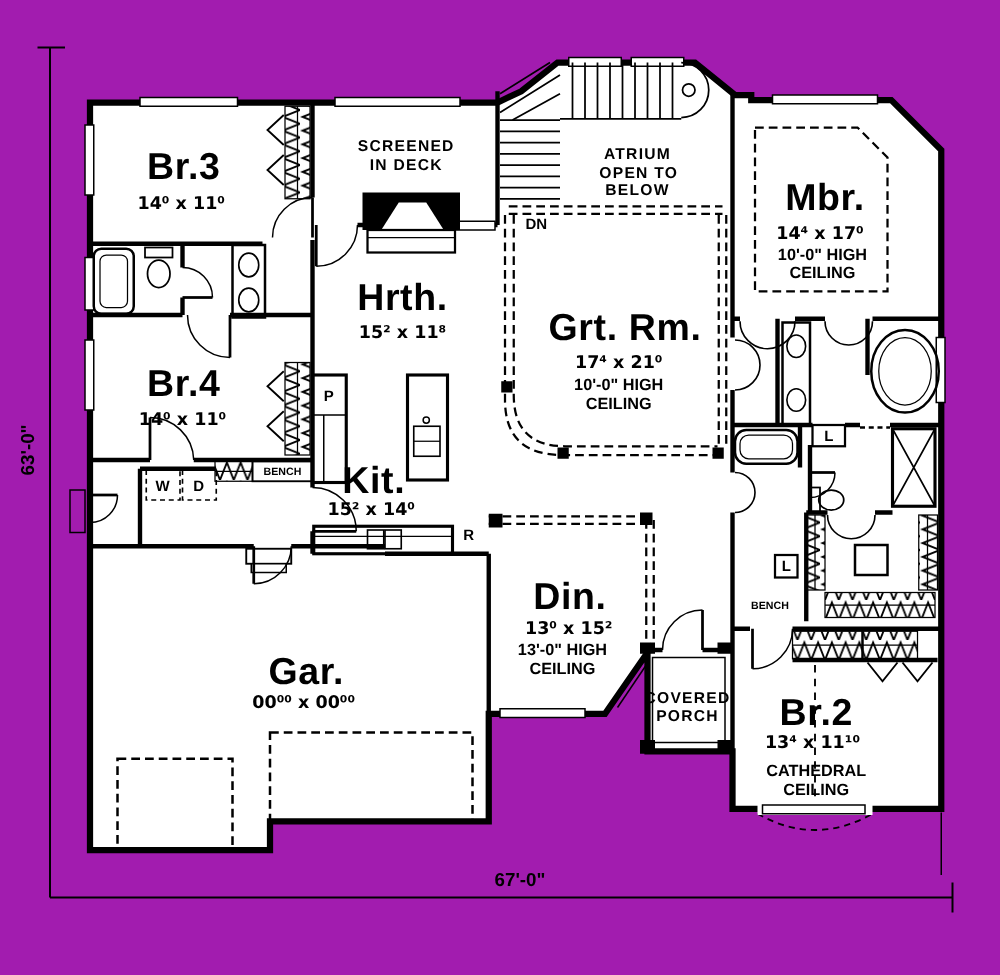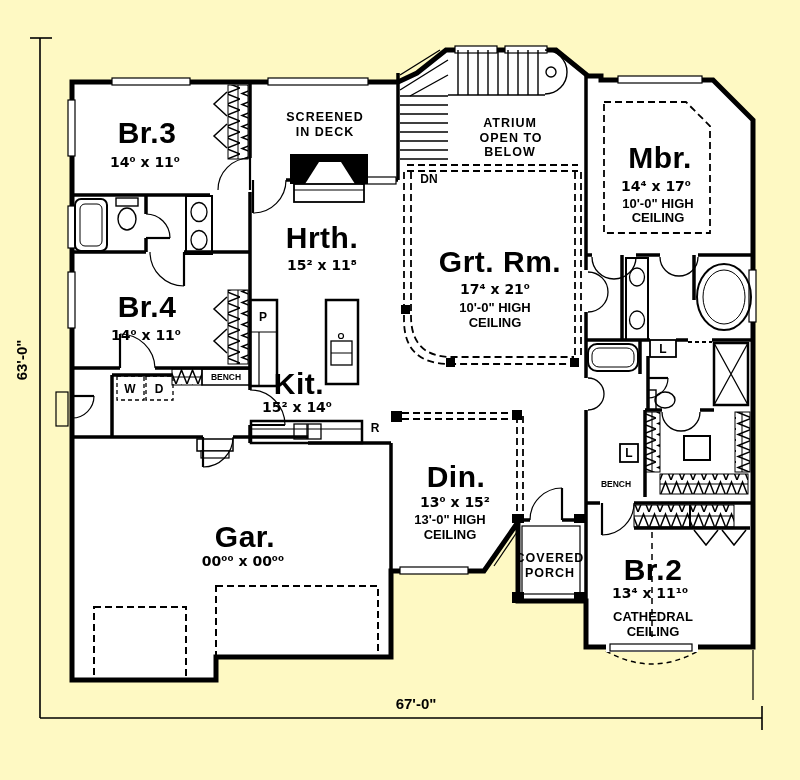--- a/index.html
+++ b/index.html
@@ -1,16 +1,16 @@
 <!DOCTYPE html>
 <html><head>
 <meta charset="utf-8">
 <style>
   html,body{margin:0;padding:0;background:#fff;}
-  #stage{position:relative;width:800px;height:780px;background:#fef9c3;overflow:hidden;}
+  #stage{position:relative;width:800px;height:780px;background:#a21caf;overflow:hidden;}
   svg{display:block}
   text{font-family:"Liberation Sans","DejaVu Sans",sans-serif;font-weight:700;fill:#000;text-anchor:middle}
   .rm{font-size:30px;letter-spacing:.5px}
   .dm{font-size:14px;font-family:"DejaVu Sans","Liberation Sans",sans-serif}
   .nt{font-size:13px}
   .sm{font-size:12.5px;letter-spacing:1px}
   .tg{font-size:12px}
   .xs{font-size:8.5px}
   .dim{font-size:15px}
 </style>

